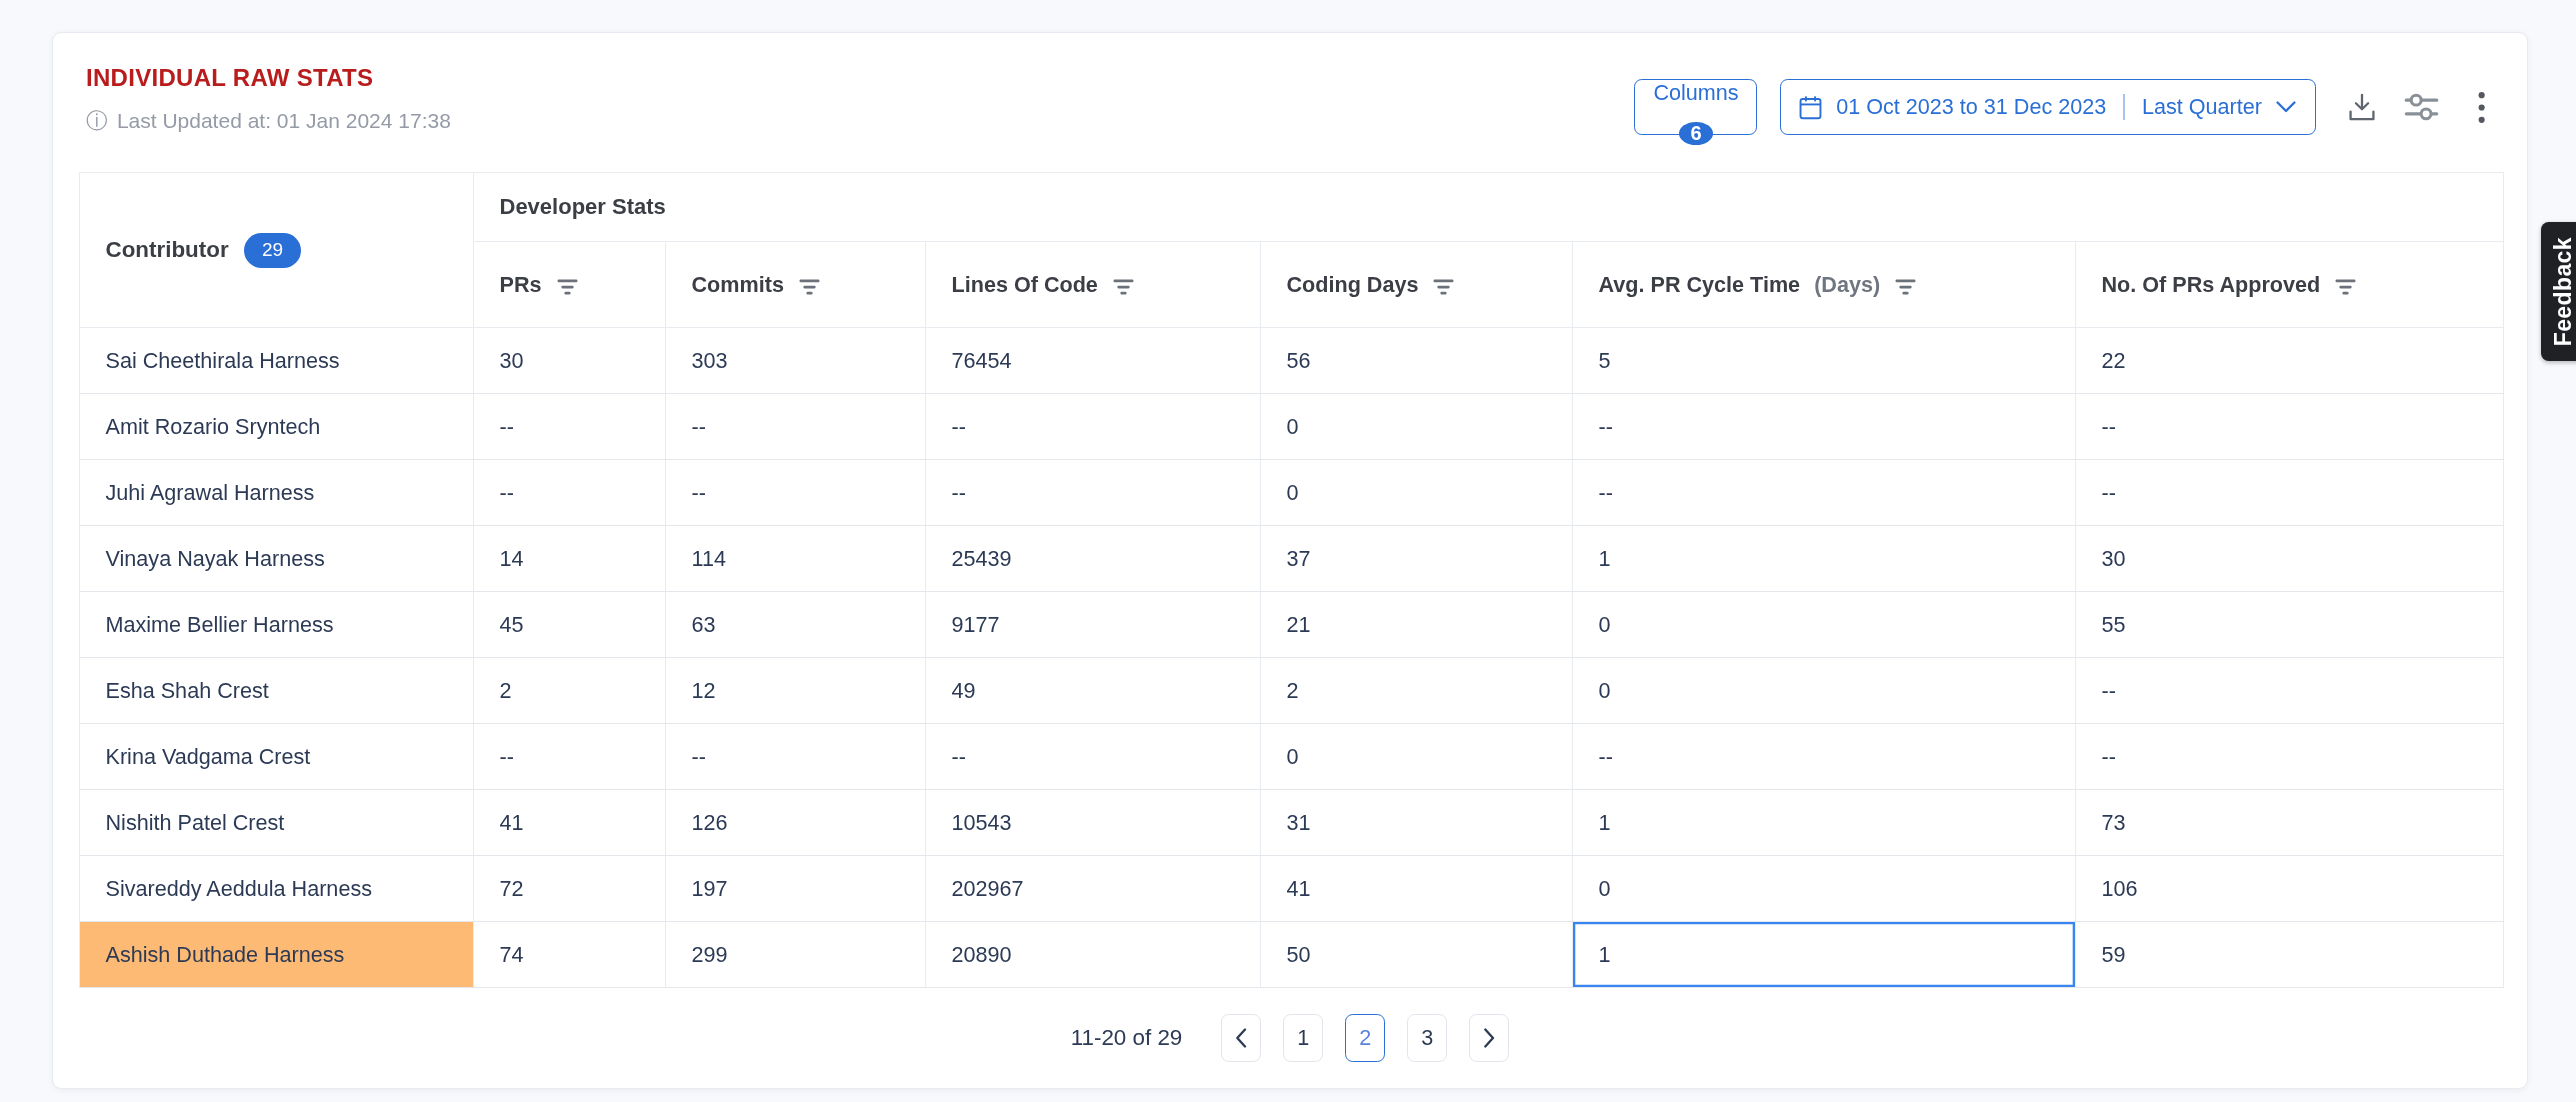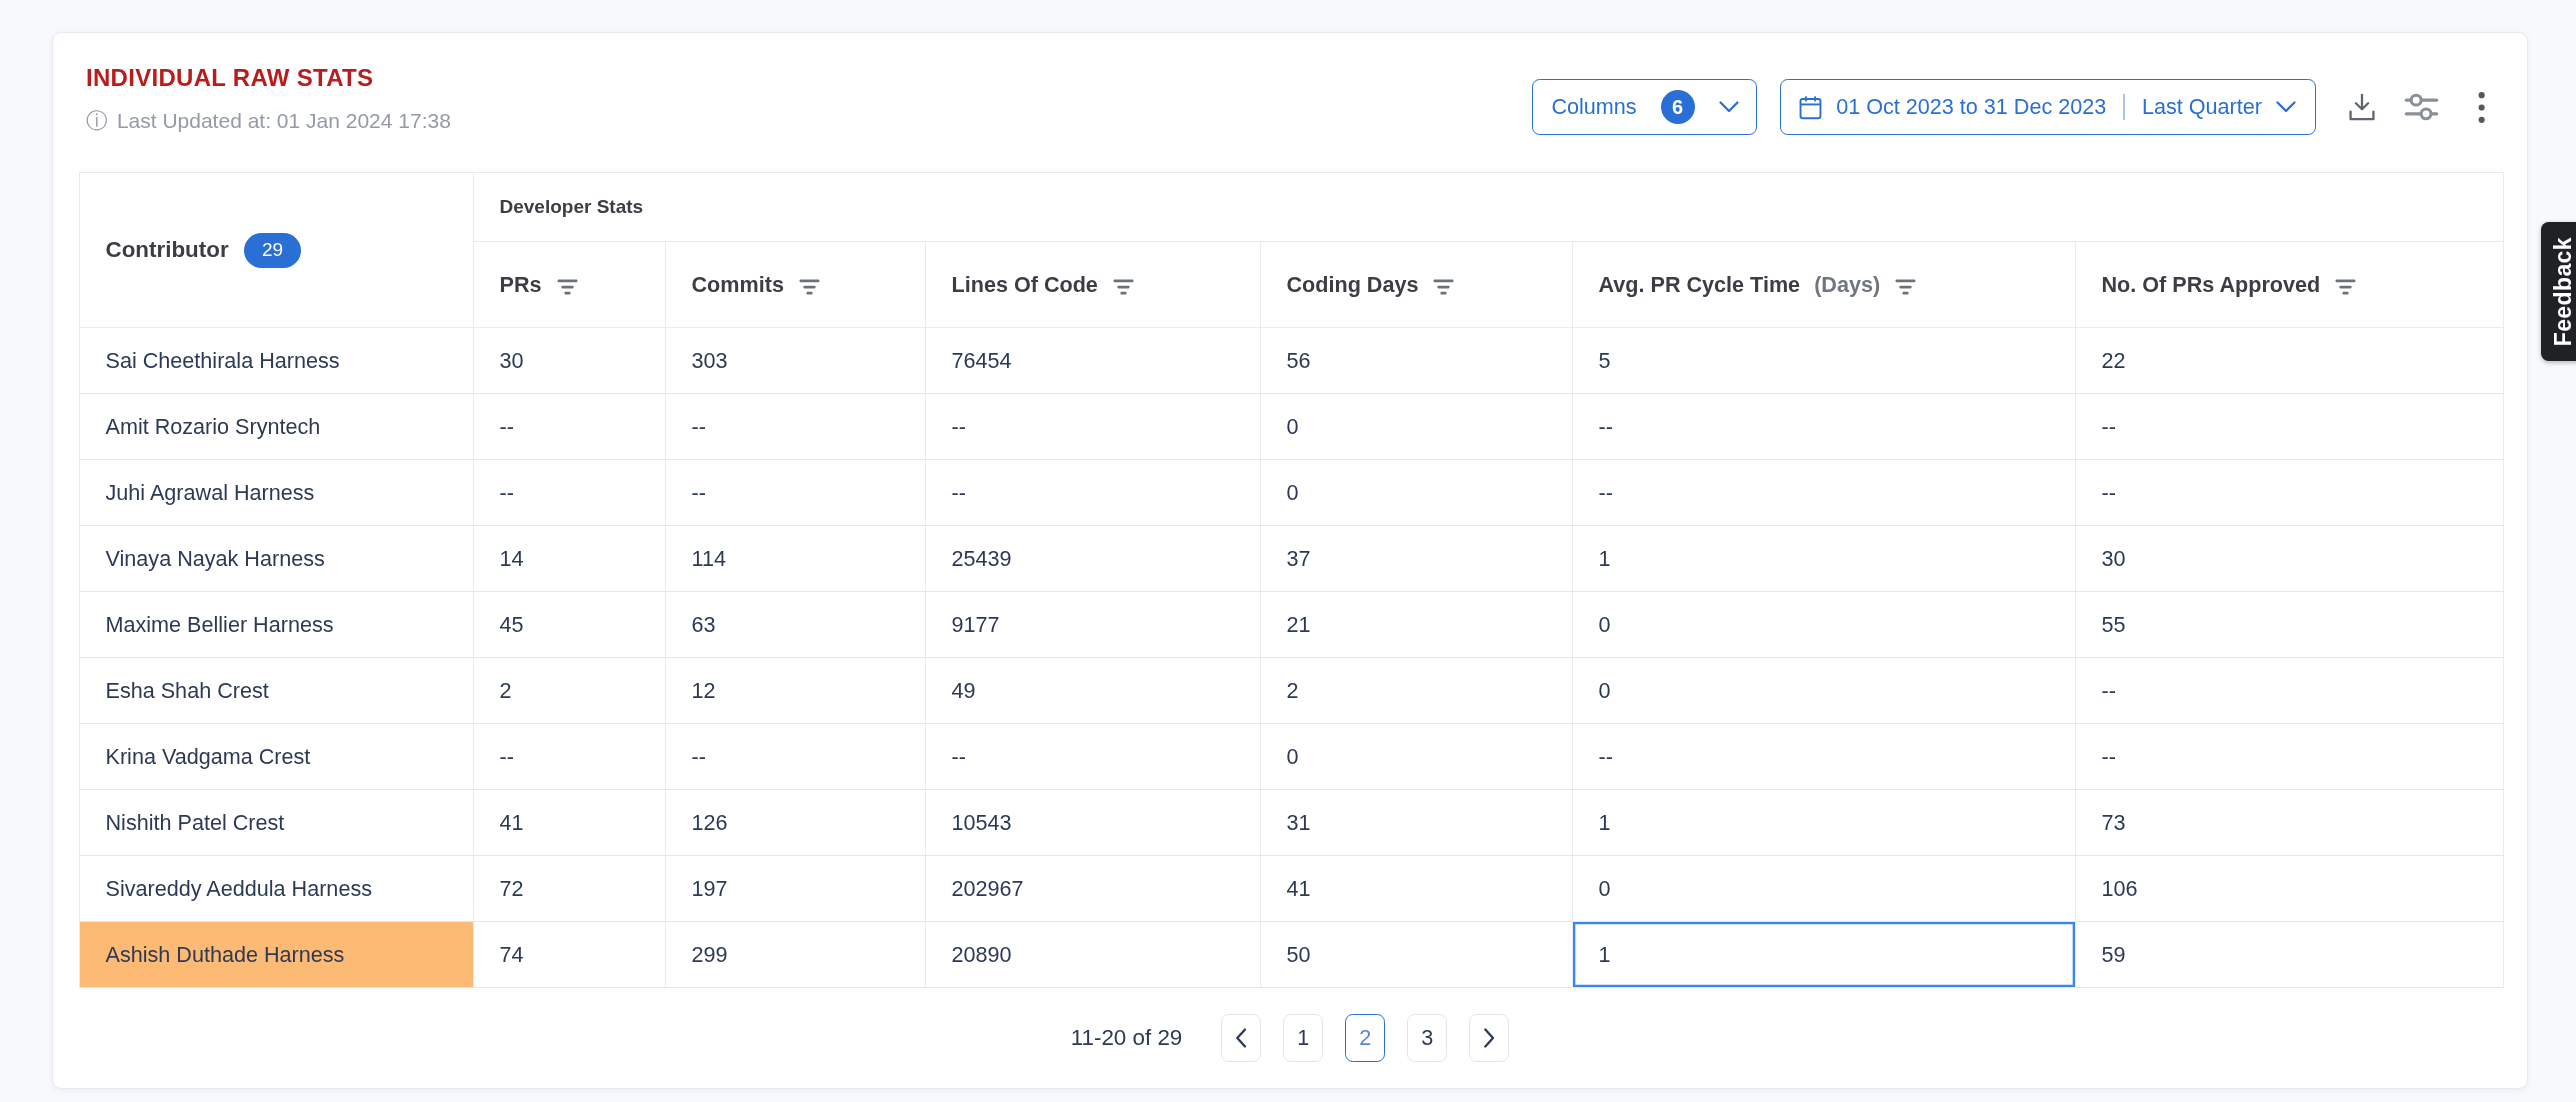--- a/index.html
+++ b/index.html
@@ -29,21 +29,21 @@
   .title { font-size:24px; font-weight:700; color:#b91c1c; letter-spacing:0.3px; }
   .updated-row { margin-top:17px; display:flex; align-items:center; gap:9.3px;
     font-size:21px; color:#949aa6; }
   .info-glyph { font-size:21.6px; line-height:1; color:#949aa6; }
   .toolbar { display:flex; align-items:center; margin-top:15.4px; }
   .btn-outline {
     display:flex; align-items:center; height:56px;
     border:1.5px solid #2a6fd6; border-radius:7.7px;
     color:#2a6fd6; font-size:21.6px; background:#fff; cursor:pointer;
   }
-  .columns-btn { padding:0 17px 0 18.5px; gap:24px; }
+  .columns-btn { padding:0 17px 0 18.5px; gap:16px;flex-direction:column; }
   .count-badge {
     width:34px; height:34px; border-radius:50%;
     background:#2a6fd6; color:#fff; font-size:20px; font-weight:700;
     display:flex; align-items:center; justify-content:center;
   }
   .date-btn { margin-left:23px; padding:0 18.5px; gap:14px; }
   .date-divider { width:1.5px; height:26px; background:#a9c2ee; margin:0 3.1px; }
   .icon-btn {
     background:none; border:none; cursor:pointer;
     display:flex; align-items:center; justify-content:center;
@@ -61,21 +61,21 @@
   .col-header-row th { height:86px; }
   th { text-align:left; font-size:21.6px; font-weight:700; color:#3b3e45;
        padding-left:26px; background:#fff; border-bottom-width:1.5px; }
   .contributor-th { vertical-align:middle; }
   .contributor-th .inner { display:flex; align-items:center; gap:15.4px; font-size:22.4px; }
   .pill-badge {
     min-width:57px; height:35px; padding:0 15.4px; border-radius:18px;
     background:#2a6fd6; color:#fff; font-size:19px; font-weight:400;
     display:inline-flex; align-items:center; justify-content:center;
   }
-  .group-th { font-size:19px; }
+  .group-th { font-size:22px; }
   .col-th .inner { display:flex; align-items:center; gap:14px; }
   .th-suffix { color:#70767f; font-weight:700; }
   .filter-icon { cursor:pointer; flex:0 0 auto; margin-top:3.1px; }
   tbody td { height:66px; font-size:21.6px; color:#2c3a55; padding-left:26px;
     border-bottom:1.5px solid #e4e7ec; background:#fff; cursor:pointer; }
   td.hovered { background:#fdba74; }
   td.selected { box-shadow:inset 0 0 0 2.3px #3a86f0; }
   
   .pagination {
     flex:1 1 auto; display:flex; align-items:center; justify-content:center; gap:22px;

